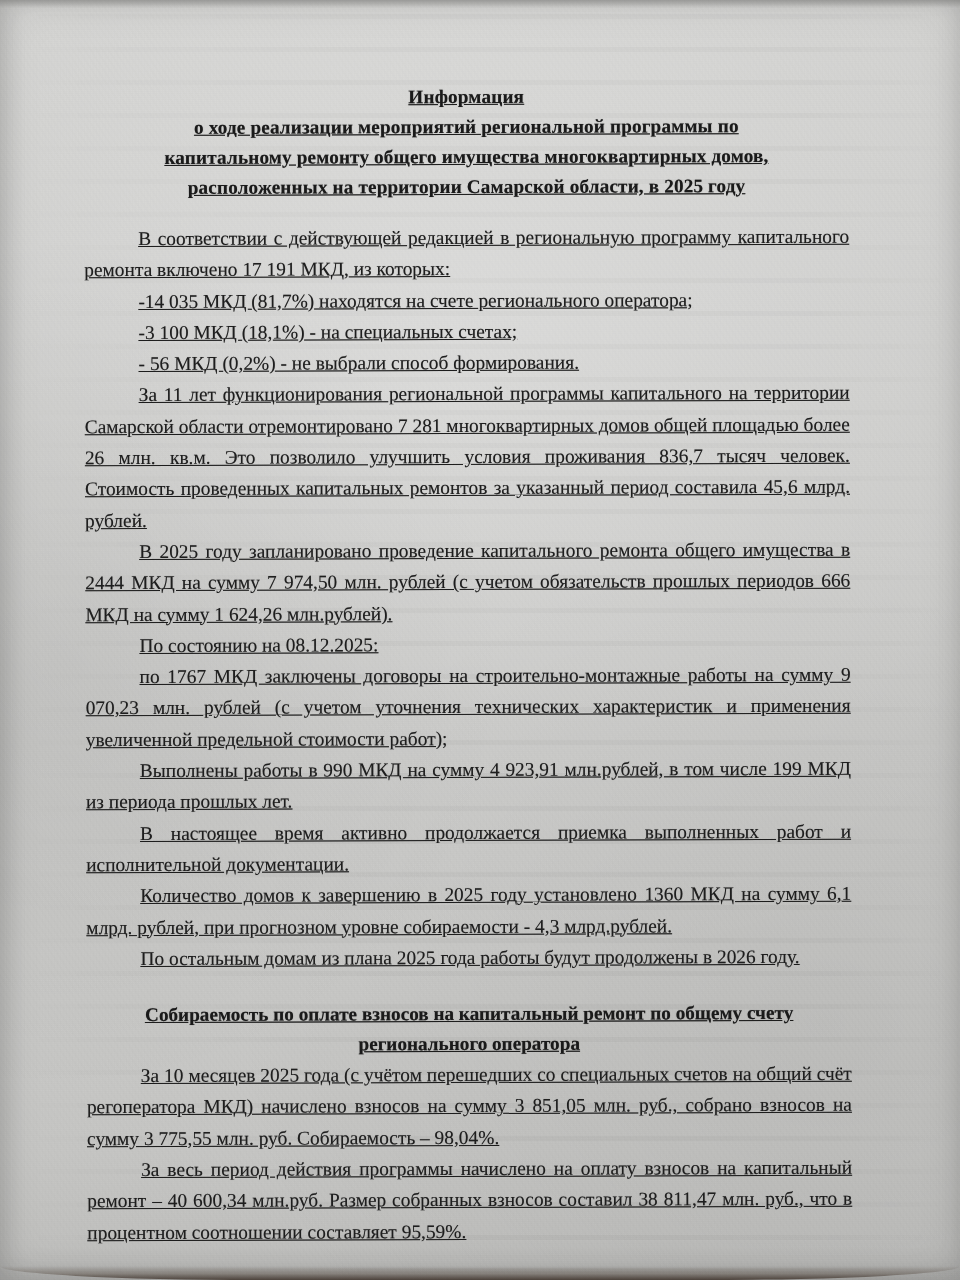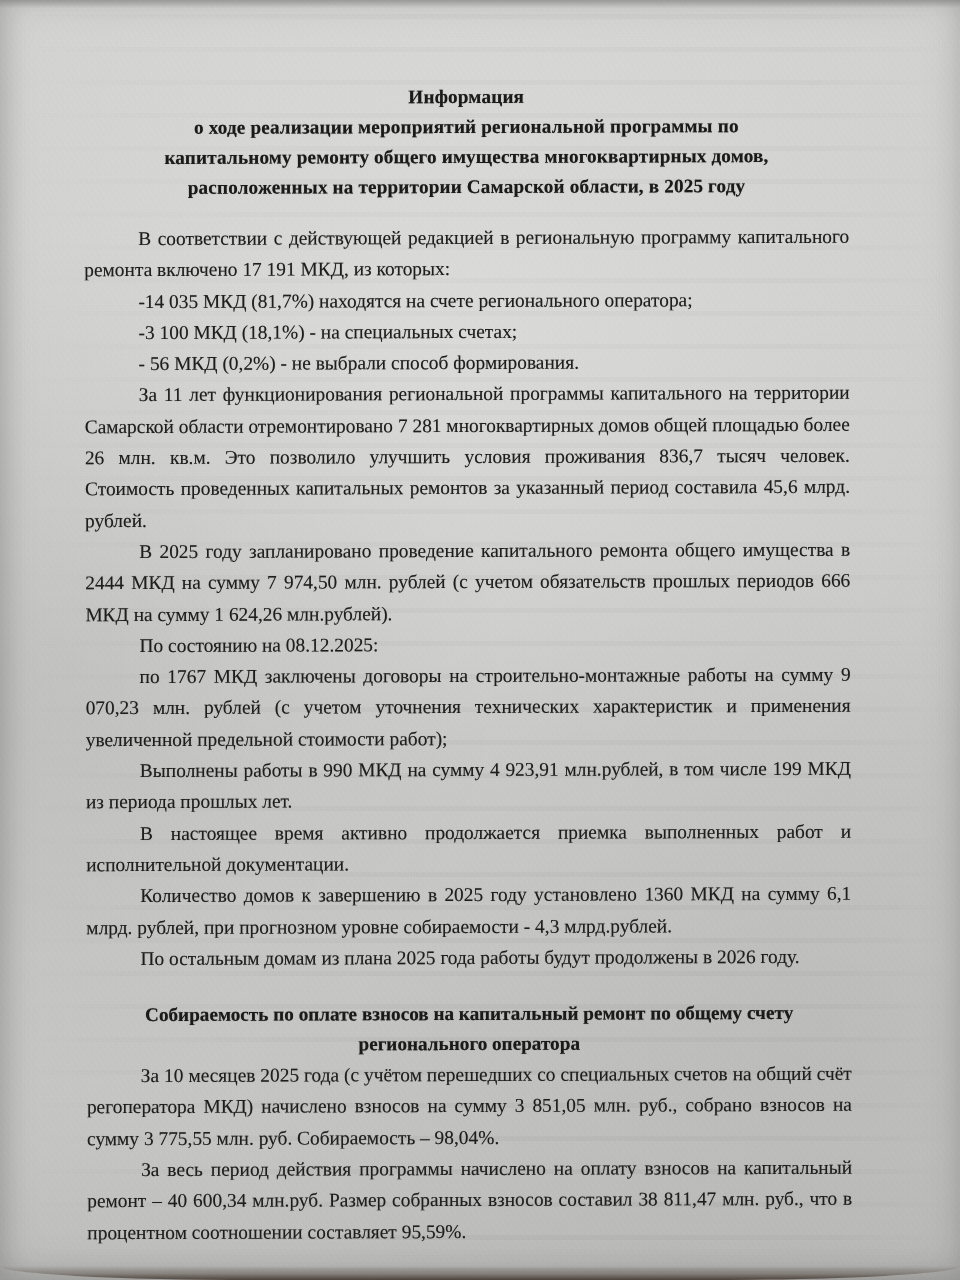--- a/index.html
+++ b/index.html
@@ -95,20 +95,21 @@
   }
 
   
   #doc {
     position: absolute;
     left: 85px;
     top: 0;
     width: 765px;
     height: 1020px;
     z-index: 5;
+    text-decoration: underline;
   }
 
   .title-block {
     padding-top: 82px;
     text-align: center;
   }
   .title-line {
     font-weight: bold;
     font-size: 19.2px;
     line-height: 30px;

